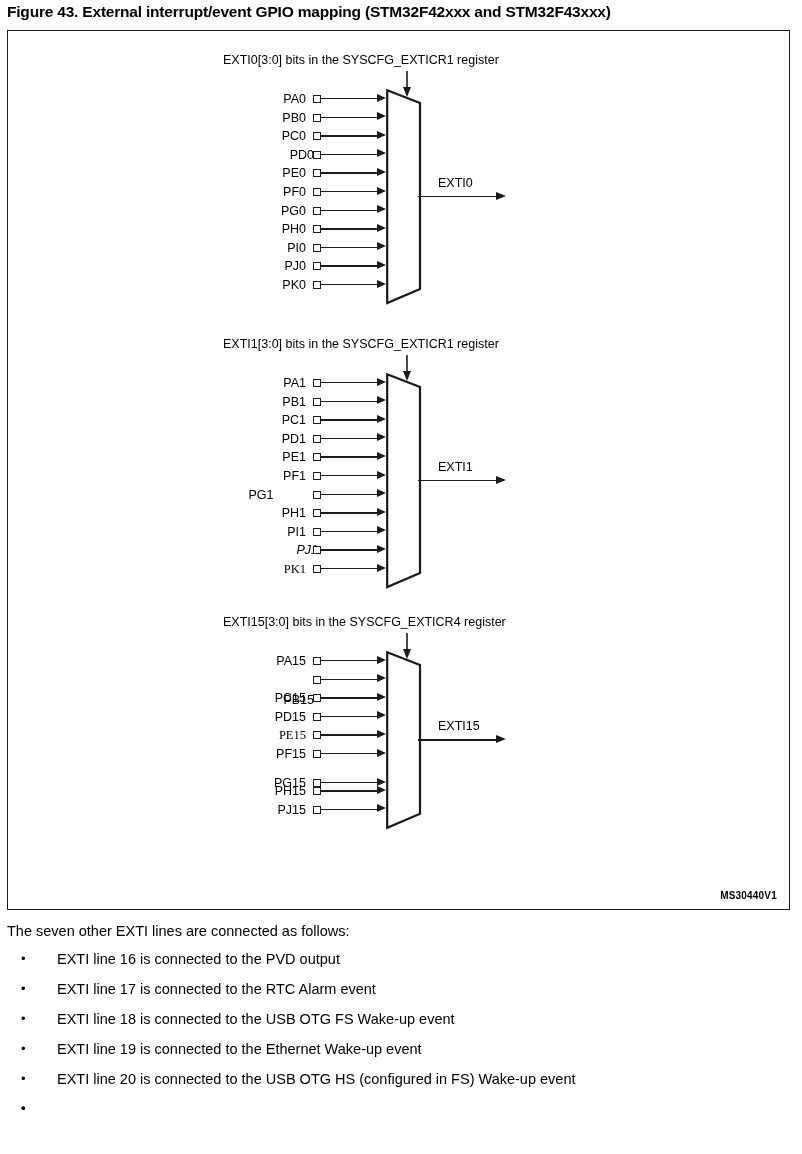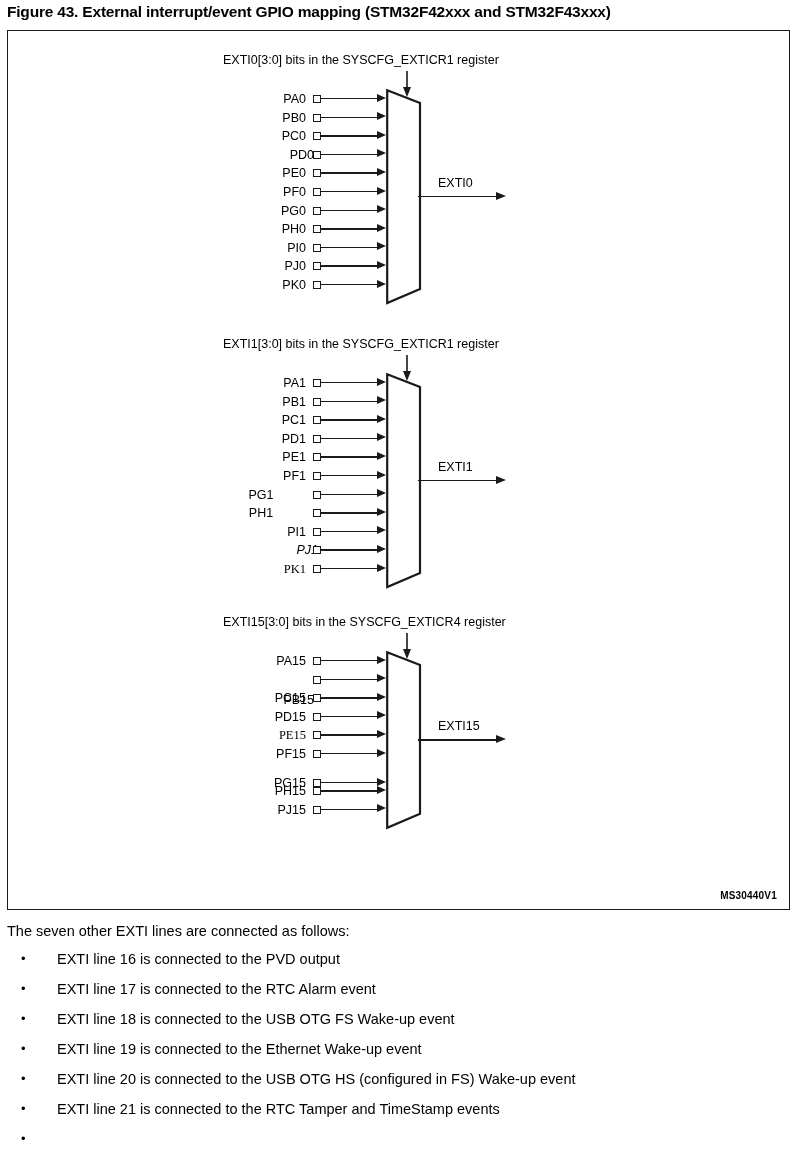--- a/index.html
+++ b/index.html
@@ -305,21 +305,21 @@
           <span class="in-wire" style="left: 313px; width: 58px;"></span>
           <span class="in-head" style="left: 369px;"></span>
         </div>
         <div class="in-row" style="top: 456.6px;">
           <span class="in-label" style="left: 208px; text-align: center;">PG1</span>
           <span class="in-pin" style="left: 305px;"></span>
           <span class="in-wire" style="left: 313px; width: 58px;"></span>
           <span class="in-head" style="left: 369px;"></span>
         </div>
         <div class="in-row" style="top: 475.2px;">
-          <span class="in-label" style="left: 208px; text-align: center;">PH1</span>
+          <span class="in-label" style="left: 208px;">PH1</span>
           <span class="in-pin" style="left: 305px;"></span>
           <span class="in-wire" style="left: 313px; width: 58px;"></span>
           <span class="in-head" style="left: 369px;"></span>
         </div>
         <div class="in-row" style="top: 493.8px;">
           <span class="in-label" style="left: 208px;">PI1</span>
           <span class="in-pin" style="left: 305px;"></span>
           <span class="in-wire" style="left: 313px; width: 58px;"></span>
           <span class="in-head" style="left: 369px;"></span>
         </div>
@@ -411,16 +411,16 @@
 </div>
 
 <div class="body-text">
   <p class="intro-line">The seven other EXTI lines are connected as follows:</p>
   <ul class="bullet-list" id="bullet-list">
       <li class="bullet-item"><span class="dot">•</span><span>EXTI line 16 is connected to the PVD output</span></li>
       <li class="bullet-item"><span class="dot">•</span><span>EXTI line 17 is connected to the RTC Alarm event</span></li>
       <li class="bullet-item"><span class="dot">•</span><span>EXTI line 18 is connected to the USB OTG FS Wake-up event</span></li>
       <li class="bullet-item"><span class="dot">•</span><span>EXTI line 19 is connected to the Ethernet Wake-up event</span></li>
       <li class="bullet-item"><span class="dot">•</span><span>EXTI line 20 is connected to the USB OTG HS (configured in FS) Wake-up event</span></li>
-      <li class="bullet-item"><span class="dot">•</span><span>EXTI line 21 is connected to the RTC Tamper and TimeStamp events</span></li>
+      <li class="bullet-item"><span class="dot">•</span></li>
       <li class="bullet-item"><span class="dot">•</span></li>
     </ul>
 </div>
 
 </body></html>

